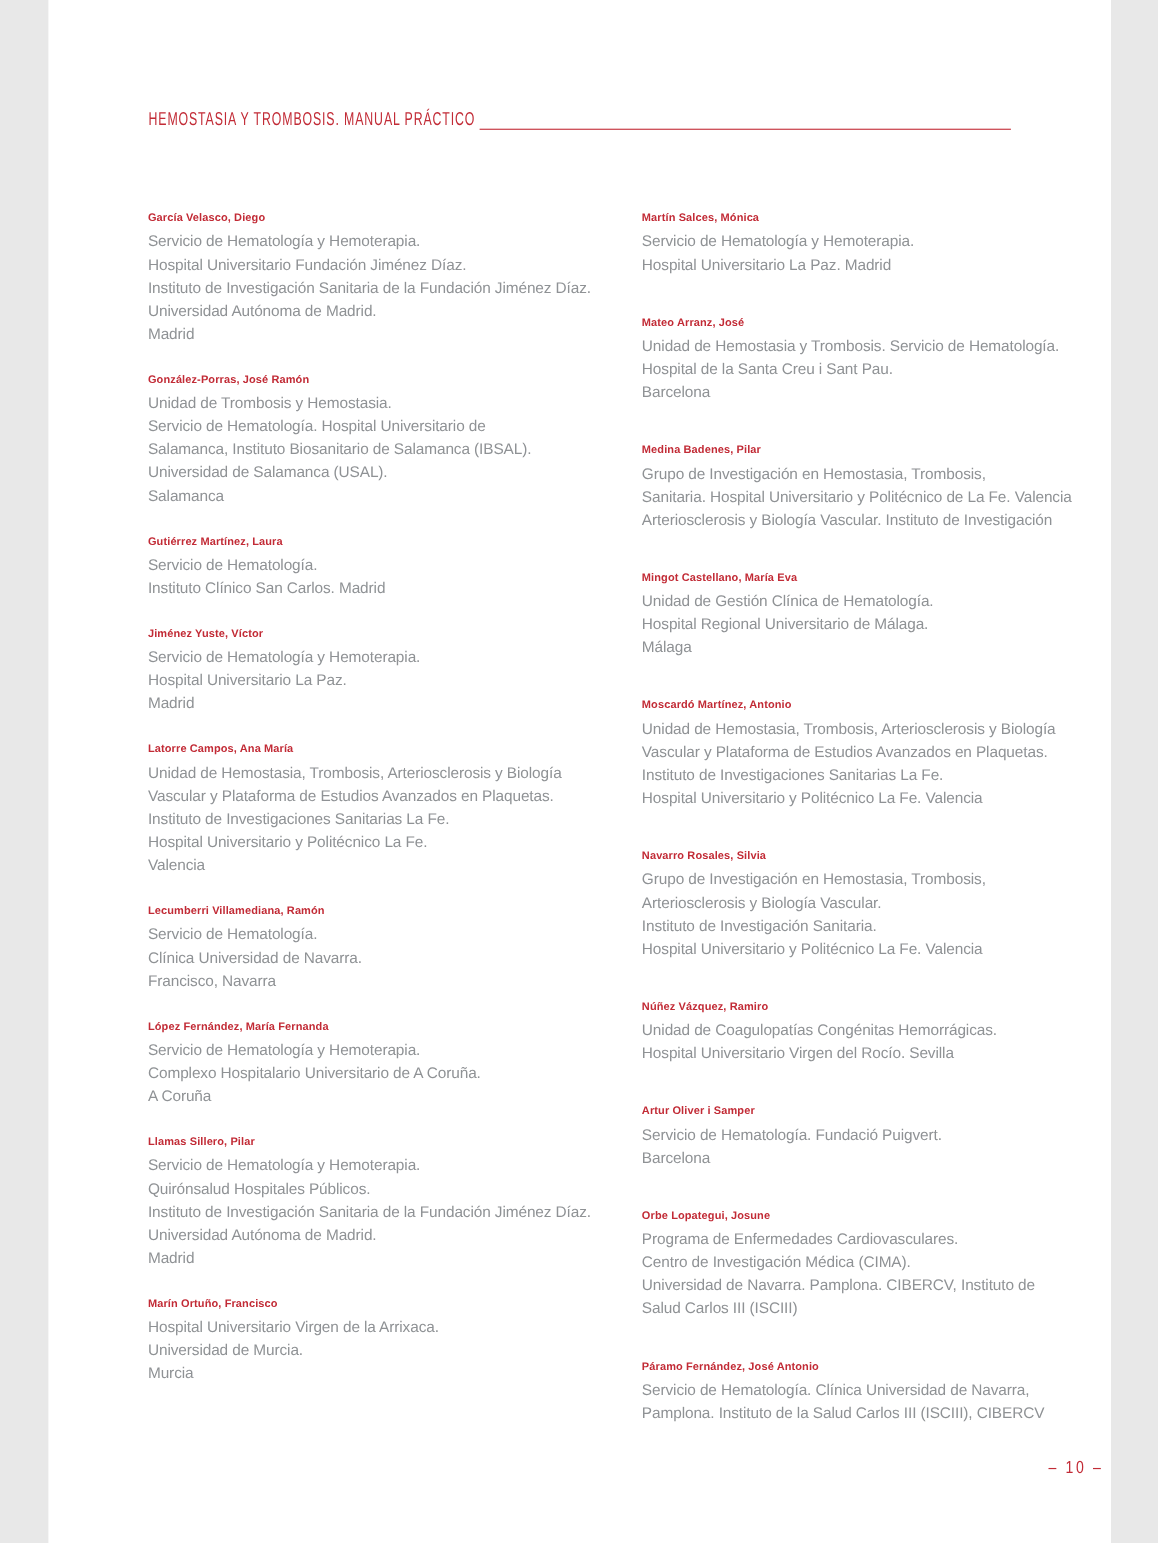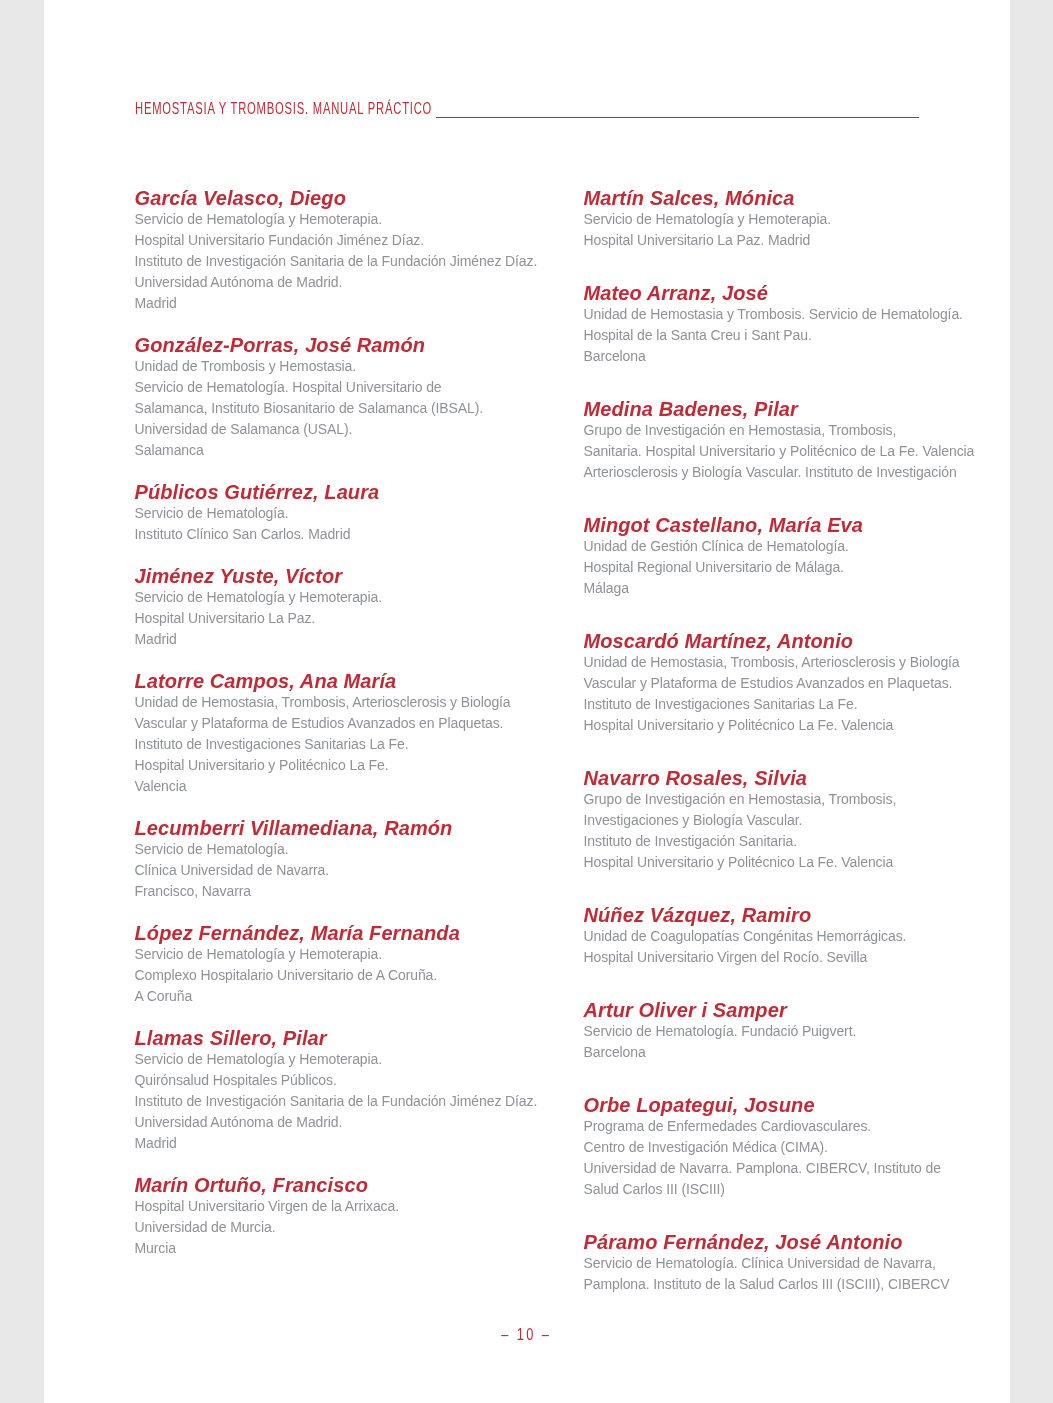--- a/index.html
+++ b/index.html
@@ -54,40 +54,39 @@
     top:188px;
     width:434px;
   }
   .col-left{left:91px;}
   .col-right{left:540px;}
   .entry{margin-bottom:21px;}
   .col-right .entry{margin-bottom:32px;}
   .entry-name{
     color:var(--accent);
     font-weight:bold;
-    font-style:italic;
-    font-size:20px;
+    font-size:10px;
     line-height:21px;
     white-space:nowrap;
     letter-spacing:0.1px;
   }
   .entry-line{
     color:var(--body-gray);
     font-size:14px;
     line-height:21px;
     white-space:nowrap;
     letter-spacing:-0.1px;
   }
   
   .footer{
     position:absolute;
     left:0;
     right:0;
     top:1326px;
-    text-align:center;
+    text-align:right;
   }
   .page-number{
     display:inline-block;
     transform:scaleX(0.8);
     color:var(--accent);
     font-size:16px;
     letter-spacing:3px;
     font-weight:400;
   }
 </style>
@@ -114,21 +113,21 @@
       </div>
       <div class="entry">
         <div class="entry-name">González-Porras, José Ramón</div>
         <div class="entry-line">Unidad de Trombosis y Hemostasia.</div>
         <div class="entry-line">Servicio de Hematología. Hospital Universitario de</div>
         <div class="entry-line">Salamanca, Instituto Biosanitario de Salamanca (IBSAL).</div>
         <div class="entry-line">Universidad de Salamanca (USAL).</div>
         <div class="entry-line">Salamanca</div>
       </div>
       <div class="entry">
-        <div class="entry-name">Públicos Gutiérrez, Laura</div>
+        <div class="entry-name">Gutiérrez Martínez, Laura</div>
         <div class="entry-line">Servicio de Hematología.</div>
         <div class="entry-line">Instituto Clínico San Carlos. Madrid</div>
       </div>
       <div class="entry">
         <div class="entry-name">Jiménez Yuste, Víctor</div>
         <div class="entry-line">Servicio de Hematología y Hemoterapia.</div>
         <div class="entry-line">Hospital Universitario La Paz.</div>
         <div class="entry-line">Madrid</div>
       </div>
       <div class="entry">
@@ -194,21 +193,21 @@
       <div class="entry">
         <div class="entry-name">Moscardó Martínez, Antonio</div>
         <div class="entry-line">Unidad de Hemostasia, Trombosis, Arteriosclerosis y Biología</div>
         <div class="entry-line">Vascular y Plataforma de Estudios Avanzados en Plaquetas.</div>
         <div class="entry-line">Instituto de Investigaciones Sanitarias La Fe.</div>
         <div class="entry-line">Hospital Universitario y Politécnico La Fe. Valencia</div>
       </div>
       <div class="entry">
         <div class="entry-name">Navarro Rosales, Silvia</div>
         <div class="entry-line">Grupo de Investigación en Hemostasia, Trombosis,</div>
-        <div class="entry-line">Investigaciones y Biología Vascular.</div>
+        <div class="entry-line">Arteriosclerosis y Biología Vascular.</div>
         <div class="entry-line">Instituto de Investigación Sanitaria.</div>
         <div class="entry-line">Hospital Universitario y Politécnico La Fe. Valencia</div>
       </div>
       <div class="entry">
         <div class="entry-name">Núñez Vázquez, Ramiro</div>
         <div class="entry-line">Unidad de Coagulopatías Congénitas Hemorrágicas.</div>
         <div class="entry-line">Hospital Universitario Virgen del Rocío. Sevilla</div>
       </div>
       <div class="entry">
         <div class="entry-name">Artur Oliver i Samper</div>

